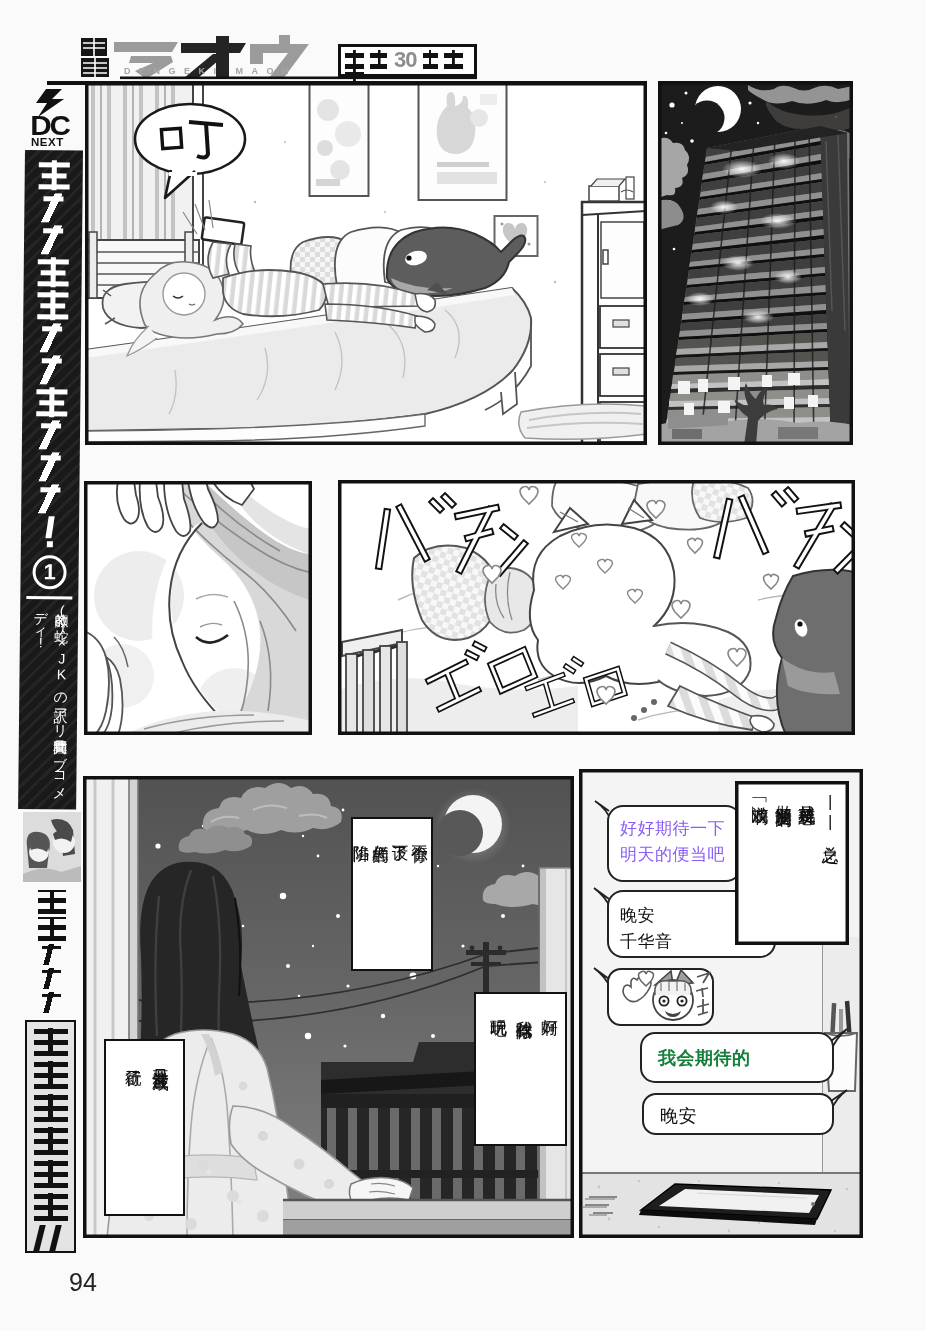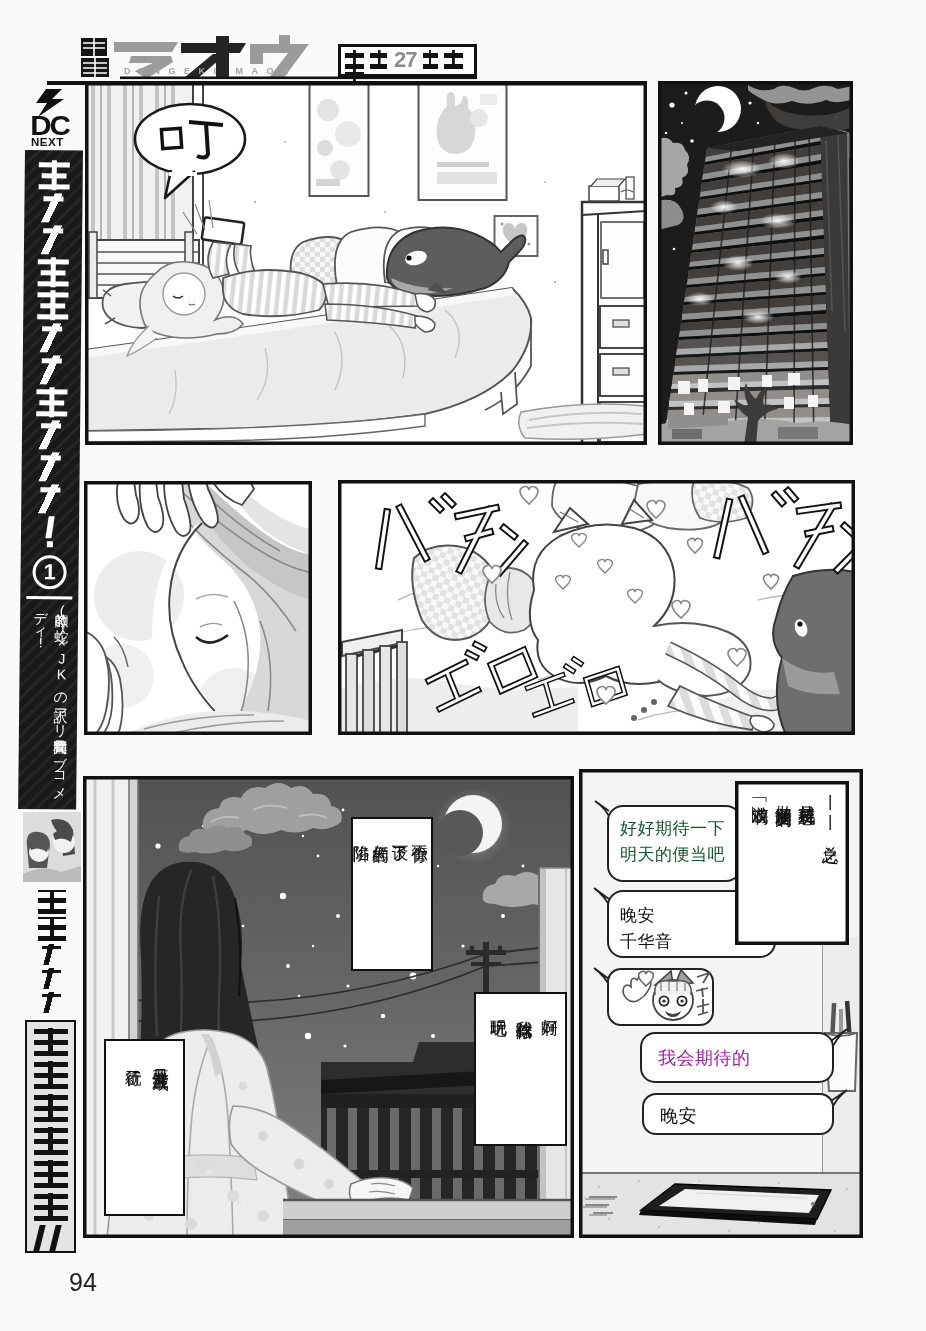--- a/index.html
+++ b/index.html
@@ -54,21 +54,21 @@
 
 <text x="124" y="74" font-size="9" letter-spacing="8.5" fill="#a5a5a5" font-weight="bold" font-family="Liberation Sans">DENGEKI MAOH</text>
 
 <rect x="339.5" y="45.5" width="136" height="30" fill="#fff" stroke="#111" stroke-width="3"></rect>
 <rect x="120" y="76.5" width="357" height="2.6" fill="#111"></rect>
 </svg>
 
 <div class="abs" style="left:345px;top:50px;width:128px;height:22px;">
 <span class="pkb" style="display:inline-block;width:19px;height:19px;margin-right:2px;vertical-align:top;"></span>
 <span class="pkb" style="display:inline-block;width:17px;height:19px;margin-right:2px;vertical-align:top;"></span>
-<span style="display:inline-block;font-size:22px;font-weight:bold;color:#8d8d8d;line-height:19px;vertical-align:top;letter-spacing:-1px;">27</span>
+<span style="display:inline-block;font-size:22px;font-weight:bold;color:#8d8d8d;line-height:19px;vertical-align:top;letter-spacing:-1px;">30</span>
 <span class="pkb" style="display:inline-block;width:15px;height:19px;margin:0 2px;vertical-align:top;"></span>
 <span class="pkb" style="display:inline-block;width:19px;height:19px;margin-right:2px;vertical-align:top;"></span>
 <span class="pkb" style="display:inline-block;width:19px;height:19px;vertical-align:top;"></span>
 </div>
 </div>
 
 <div class="abs" id="sidebar" style="left:0;top:80px;width:90px;height:1251px;">
 
 <div class="abs" style="left:47px;top:1px;width:600px;height:3.5px;background:#111;"></div>
 
@@ -922,20 +922,20 @@
 <g fill="#fff" stroke="#222" stroke-width="2">
 <path d="M252 332 L268 321 Q256 330 252 342" fill="#fff" stroke-width="1.8"></path>
 <rect x="64" y="325" width="190" height="40" rx="13"></rect>
 </g>
 
 <rect x="157.75" y="13.75" width="110.5" height="160.5" fill="#fff" stroke="#111" stroke-width="3.5"></rect>
 
 <rect x="1.75" y="1.75" width="280.5" height="465.5" fill="none" stroke="#111" stroke-width="3.5"></rect>
 </svg>
 
-<div class="abs" style="left:620px;top:816px;width:125px;font-size:17px;color:#14532d;line-height:1.55;letter-spacing:0.5px;">好好期待一下<br>明天的便当吧</div>
+<div class="abs" style="left:620px;top:816px;width:125px;font-size:17px;color:#8b5cf6;line-height:1.55;letter-spacing:0.5px;">好好期待一下<br>明天的便当吧</div>
 <div class="abs" style="left:620px;top:903px;width:125px;font-size:17px;color:#111;line-height:1.55;letter-spacing:0.5px;">晚安<br>千华音</div>
-<div class="abs" style="left:658px;top:1046px;width:140px;font-size:18px;color:#a21caf;letter-spacing:0.5px;">我会期待的</div>
+<div class="abs" style="left:658px;top:1046px;width:140px;font-size:18px;color:#15803d;letter-spacing:0.5px;font-weight:bold;">我会期待的</div>
 <div class="abs" style="left:660px;top:1104px;width:100px;font-size:18px;color:#111;letter-spacing:0.5px;">晚安</div>
 
 <div class="abs vtext" style="left:748px;top:792px;height:140px;font-size:17px;color:#111;line-height:1.38;">||总之<br>就是想要玩<br>做普通朋友的<br>「游戏」啊</div>
 
 <div class="abs" style="left:69px;top:1268px;font-size:25px;color:#222;">94</div>
 
 </body></html>

